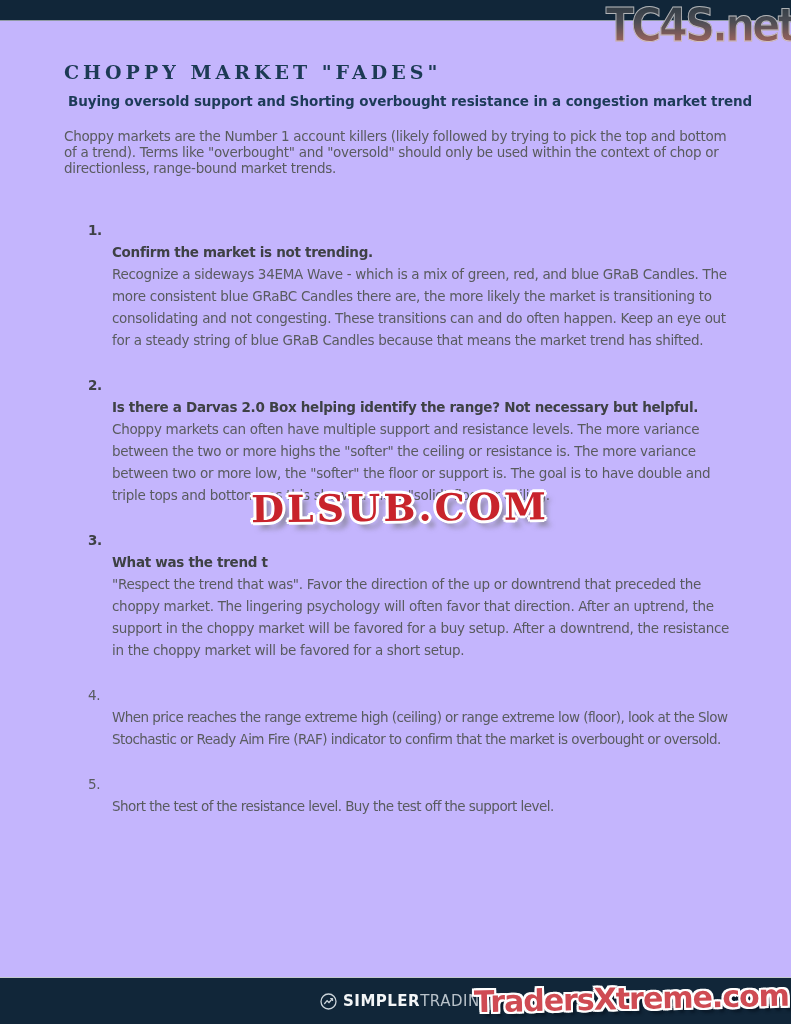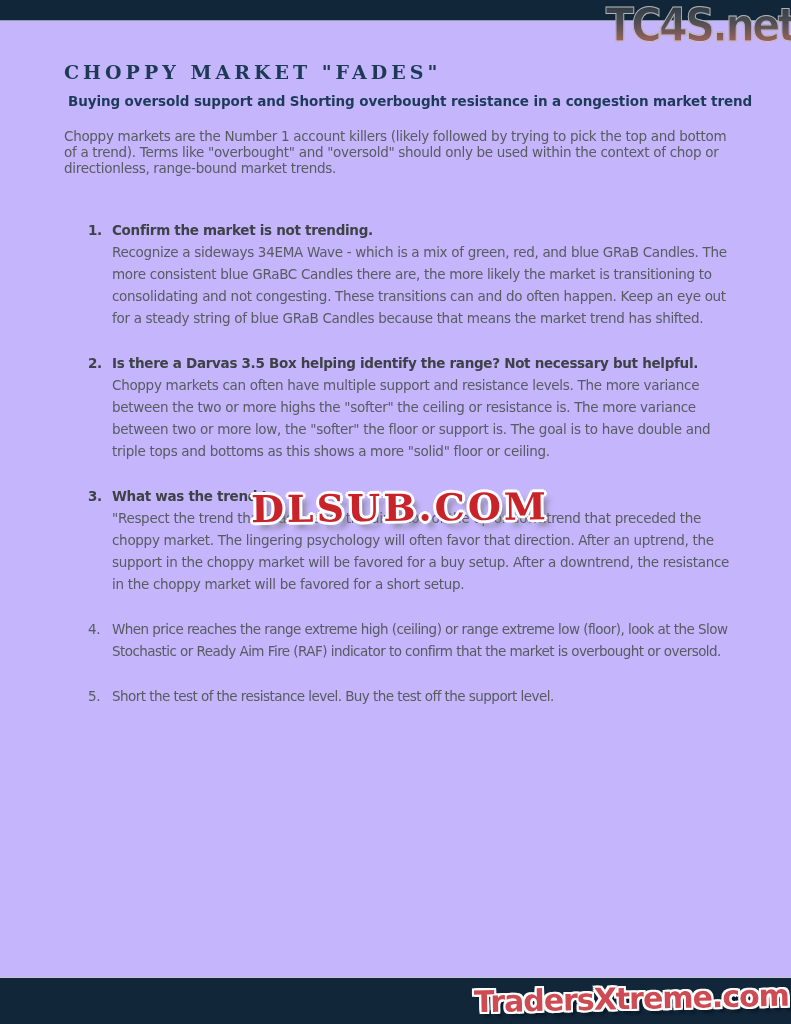--- a/index.html
+++ b/index.html
@@ -26,21 +26,21 @@
             font-size:13.5px;font-weight:bold;letter-spacing:-0.1px;
             color:#1d3b58;white-space:nowrap;}
 
   .intro{position:absolute;top:128px;left:64px;width:672px;margin:0;
          font-size:13.5px;line-height:16px;letter-spacing:-0.3px;color:#595b5f;}
 
   .list{position:absolute;top:219px;left:88px;width:648px;}
   .li{display:flex;margin-bottom:23px;}
   .num{flex:none;width:24px;font-size:13.5px;line-height:22px;color:#595b5f;letter-spacing:-0.3px;}
   .num.bold{font-weight:bold;color:#3e4145;}
-  .itxt{flex:1;min-width:0;}
+  .itxt{flex:1;min-width:0;margin-top:22px;}
   .ihead{font-size:13.5px;line-height:22px;font-weight:bold;color:#3e4145;letter-spacing:-0.3px;}
   .ibody{font-size:13.5px;line-height:22px;color:#595b5f;letter-spacing:-0.3px;}
   .li.plain .ibody{letter-spacing:-0.55px;}
 
   
   .dlsub{position:absolute;left:251px;top:489px;z-index:6;line-height:1;
          font-family:"DejaVu Serif","Liberation Serif",serif;font-weight:bold;
          font-size:38px;letter-spacing:3px;color:#c8232b;
          transform:scaleY(.98) rotate(-.6deg);
          text-shadow:3px 0 0 #fff,-3px 0 0 #fff,0 3px 0 #fff,0 -3px 0 #fff,
@@ -84,21 +84,21 @@
       <span class="num bold">1.</span>
       <div class="itxt">
         <div class="ihead">Confirm the market is not trending.</div>
         <div class="ibody">Recognize a sideways 34EMA Wave  - which is a mix of green, red, and blue GRaB Candles. The more consistent blue GRaBC Candles there are, the more likely the market is transitioning to consolidating and not congesting. These transitions can and do often happen. Keep an eye out for a steady string of blue GRaB Candles because that means the market trend has shifted.</div>
       </div>
     </div>
 
     <div class="li">
       <span class="num bold">2.</span>
       <div class="itxt">
-        <div class="ihead">Is there a Darvas 3.5 Box helping identify the range? Not necessary but helpful.</div>
+        <div class="ihead">Is there a Darvas 2.0 Box helping identify the range? Not necessary but helpful.</div>
         <div class="ibody">Choppy markets can often have multiple support and resistance levels. The more variance between the two or more highs the "softer" the ceiling or resistance is. The more variance between two or more low, the "softer" the floor or support is. The goal is to have double and triple tops and bottoms as this shows a more "solid" floor or ceiling.</div>
       </div>
     </div>
 
     <div class="li">
       <span class="num bold">3.</span>
       <div class="itxt">
         <div class="ihead">What was the trend t</div>
         <div class="ibody">"Respect the trend that was". Favor the direction of the up or downtrend that preceded the choppy market. The lingering psychology will often favor that direction. After an uptrend, the support in the choppy market will be favored for a buy setup. After a downtrend, the resistance in the choppy market will be favored for a short setup.</div>
       </div>
@@ -116,16 +116,26 @@
       <div class="itxt">
         <div class="ibody">Short the test of the resistance level. Buy the test off the support level.</div>
       </div>
     </div>
 
   </div>
 
   <div class="dlsub">DLSUB.COM</div>
 
   <div class="footer">
+    <div class="brand">
+      <svg width="17" height="17" viewBox="0 0 17 17">
+        <circle cx="8.5" cy="8.5" r="7.5" fill="none" stroke="#ccd4da" stroke-width="1.3"></circle>
+        <path d="M4.3 11 L7.1 7.7 L9 9.5 L12.6 5.5" fill="none" stroke="#ccd4da" stroke-width="1.3"></path>
+        <path d="M12.6 5.5 L12.6 8 M12.6 5.5 L10.2 5.5" fill="none" stroke="#ccd4da" stroke-width="1.1"></path>
+      </svg>
+      <span class="b1">SIMPLER</span>
+        <span class="b2">TRADING</span>
+        <span class="reg">®</span>
+    </div>
     <div class="tx">TradersXtreme.com</div>
   </div>
 
 </div>
 
 </body></html>

